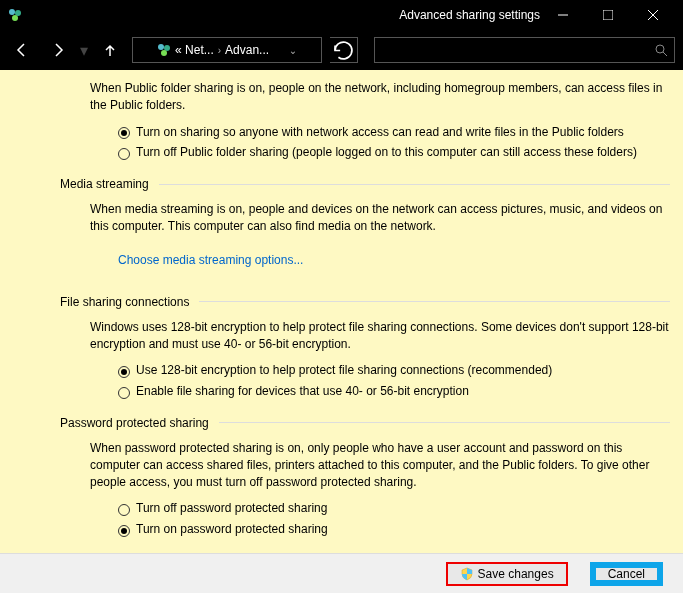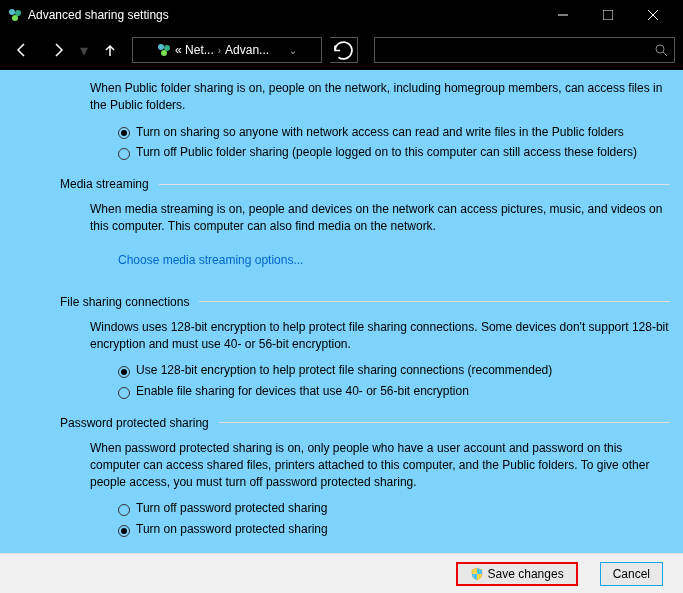--- a/index.html
+++ b/index.html
@@ -1,52 +1,52 @@
 <!DOCTYPE html>
 <html><head>
   <meta charset="utf-8">
   <style>
     * { margin: 0; padding: 0; box-sizing: border-box; font-family: "Segoe UI", Tahoma, sans-serif; }
     body { width: 683px; height: 593px; overflow: hidden; background: #fff; display: flex; flex-direction: column; }
     
-    .titlebar { background: #000; color: #fff; height: 30px; display: flex; align-items: center; padding: 0 8px; font-size: 12px; }
+    .titlebar { background: #000; color: #fff; height: 30px; display: flex; align-items: center; padding: 0 8px; font-size: 12px; text-align: right; }
     .titlebar-icon { width: 14px; height: 14px; margin-right: 6px; display: flex; }
     .titlebar-icon svg { width: 14px; height: 14px; }
     .titlebar-title { flex: 1; }
     .titlebar-controls { display: flex; gap: 0; }
     .titlebar-btn { width: 45px; height: 30px; display: flex; align-items: center; justify-content: center; color: #fff; }
     .titlebar-btn svg { width: 10px; height: 10px; stroke: #fff; stroke-width: 1; fill: none; }
     
     .navbar { background: #000; height: 40px; display: flex; align-items: center; padding: 0 8px; gap: 8px; }
     .nav-btn { color: #fff; width: 28px; height: 28px; display: flex; align-items: center; justify-content: center; }
     .nav-btn svg { width: 16px; height: 16px; stroke: #fff; stroke-width: 1.5; fill: none; }
     .nav-sep { color: #444; }
     .addressbar { flex: 0 0 190px; height: 26px; background: #000; border: 1px solid #555; display: flex; align-items: center; padding: 0 24px; color: #fff; font-size: 12px; gap: 4px; }
     .addr-icon { width: 14px; height: 14px; }
     .addr-chev { color: #aaa; font-size: 10px; }
     .refresh-btn { width: 28px; height: 26px; display: flex; align-items: center; justify-content: center; border: 1px solid #555; border-left: none; }
     .searchbox { flex: 1; height: 26px; background: #000; border: 1px solid #555; margin-left: 8px; display: flex; align-items: center; padding: 0 6px; }
     .searchbox svg { width: 14px; height: 14px; stroke: #888; fill: none; margin-left: auto; }
     
-    .content { flex: 1; background: #7dd3fc; overflow-y: auto; padding: 10px 13px 4px 60px; font-size: 12px; color: #000; }
+    .content { flex: 1; background: #fef9c3; overflow-y: auto; padding: 10px 13px 4px 60px; font-size: 12px; color: #000; }
     
     .intro { padding-left: 30px; margin-bottom: 10px; line-height: 1.4; }
     .radio-group { padding-left: 58px; margin-bottom: 16px; }
     .radio-row { display: flex; align-items: center; gap: 6px; margin-bottom: 4px; line-height: 1.4; }
     .radio { width: 12px; height: 12px; border: 1px solid #333; border-radius: 50%; display: inline-flex; align-items: center; justify-content: center; flex-shrink: 0; margin-top: 2px; }
     .radio.checked::after { content: ""; width: 6px; height: 6px; background: #000; border-radius: 50%; }
     
     .section-header { display: flex; align-items: center; gap: 10px; margin: 12px 0 10px 0; justify-content: center; }
     .section-title { font-size: 12px; color: #000; white-space: nowrap; }
     .section-line { flex: 1; height: 1px; background: #ddd; }
     
     .link { color: #0066cc; cursor: pointer; display: inline-block; margin-left: 58px; margin-top: 8px; margin-bottom: 16px; }
     
     .footer { height: 40px; border-top: 1px solid #ddd; display: flex; align-items: center; justify-content: flex-end; padding: 0 20px; gap: 22px; background: #f0f0f0; }
-    .footer-btn { height: 24px; padding: 0 12px; background: #e8e8e8; border: 1px solid #0ea5e9; font-size: 12px; display: flex; align-items: center; gap: 4px; cursor: pointer; }
+    .footer-btn { height: 24px; padding: 0 12px; background: #e8e8e8; border: 6px solid #0ea5e9; font-size: 12px; display: flex; align-items: center; gap: 4px; cursor: pointer; }
     .footer-btn.primary { border: 2px solid #e00; }
     .shield { width: 14px; height: 14px; }
     
     .network-icon { display: inline-block; }
     .network-icon circle { fill: #4a9; }
     .network-icon .c1 { fill: #5bc; }
     .network-icon .c2 { fill: #3a8; }
     .network-icon .c3 { fill: #7d5; }
   </style>
 </head>

